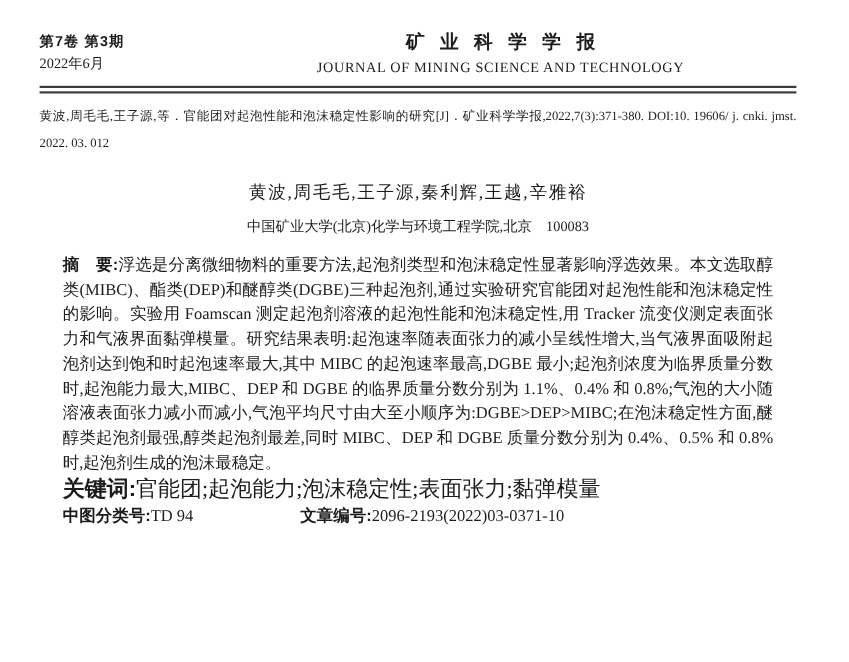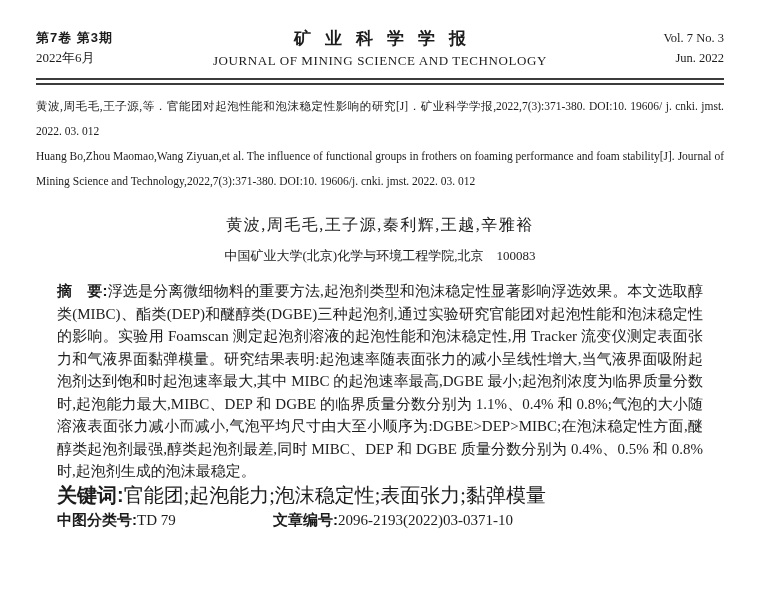--- a/index.html
+++ b/index.html
@@ -128,40 +128,35 @@
 
   <header class="masthead">
     <div class="mast-left">
       <div class="vol-line">第7卷 第3期</div>
       <div>2022年6月</div>
     </div>
     <div class="mast-center">
       <div class="jname-cn">矿业科学学报</div>
       <div class="jname-en">JOURNAL OF MINING SCIENCE AND TECHNOLOGY</div>
     </div>
-    <div class="mast-right">
-      <div>Vol. 7 No. 3</div>
-      <div>Jun. 2022</div>
-    </div>
   </header>
 
   <div class="double-rule"></div>
 
   <section class="citations">
     <p class="cite">黄波,周毛毛,王子源,等．官能团对起泡性能和泡沫稳定性影响的研究[J]．矿业科学学报,2022,7(3):371-380. DOI:10. 19606/ j. cnki. jmst. 2022. 03. 012</p>
-    <p class="cite">Huang Bo,Zhou Maomao,Wang Ziyuan,et al.  The influence of functional groups in frothers on foaming performance and foam stability[J].  Journal of Mining Science and Technology,2022,7(3):371-380. DOI:10. 19606/j. cnki. jmst. 2022. 03. 012</p>
   </section>
 
 
   <div class="authors">黄波,周毛毛,王子源,秦利辉,王越,辛雅裕</div>
 
   <div class="affiliation">中国矿业大学(北京)化学与环境工程学院,北京　100083</div>
 
   <p class="abstract"><span class="lbl">摘　要:</span><span>浮选是分离微细物料的重要方法,起泡剂类型和泡沫稳定性显著影响浮选效果。本文选取醇类(MIBC)、酯类(DEP)和醚醇类(DGBE)三种起泡剂,通过实验研究官能团对起泡性能和泡沫稳定性的影响。实验用 Foamscan 测定起泡剂溶液的起泡性能和泡沫稳定性,用 Tracker 流变仪测定表面张力和气液界面黏弹模量。研究结果表明:起泡速率随表面张力的减小呈线性增大,当气液界面吸附起泡剂达到饱和时起泡速率最大,其中 MIBC 的起泡速率最高,DGBE 最小;起泡剂浓度为临界质量分数时,起泡能力最大,MIBC、DEP 和 DGBE 的临界质量分数分别为 1.1%、0.4% 和 0.8%;气泡的大小随溶液表面张力减小而减小,气泡平均尺寸由大至小顺序为:DGBE&gt;DEP&gt;MIBC;在泡沫稳定性方面,醚醇类起泡剂最强,醇类起泡剂最差,同时 MIBC、DEP 和 DGBE 质量分数分别为 0.4%、0.5% 和 0.8% 时,起泡剂生成的泡沫最稳定。</span></p>
 
   <p class="keywords"><span class="lbl">关键词:</span><span>官能团;起泡能力;泡沫稳定性;表面张力;黏弹模量</span></p>
 
   <div class="codes">
-    <span class="code-item-1"><span class="lbl">中图分类号:</span><span>TD 79</span></span>
+    <span class="code-item-1"><span class="lbl">中图分类号:</span><span>TD 94</span></span>
     <span class="code-item-3"><span class="lbl">文章编号:</span><span>2096-2193(2022)03-0371-10</span></span>
   </div>
 
 </div>
 
 </body></html>

